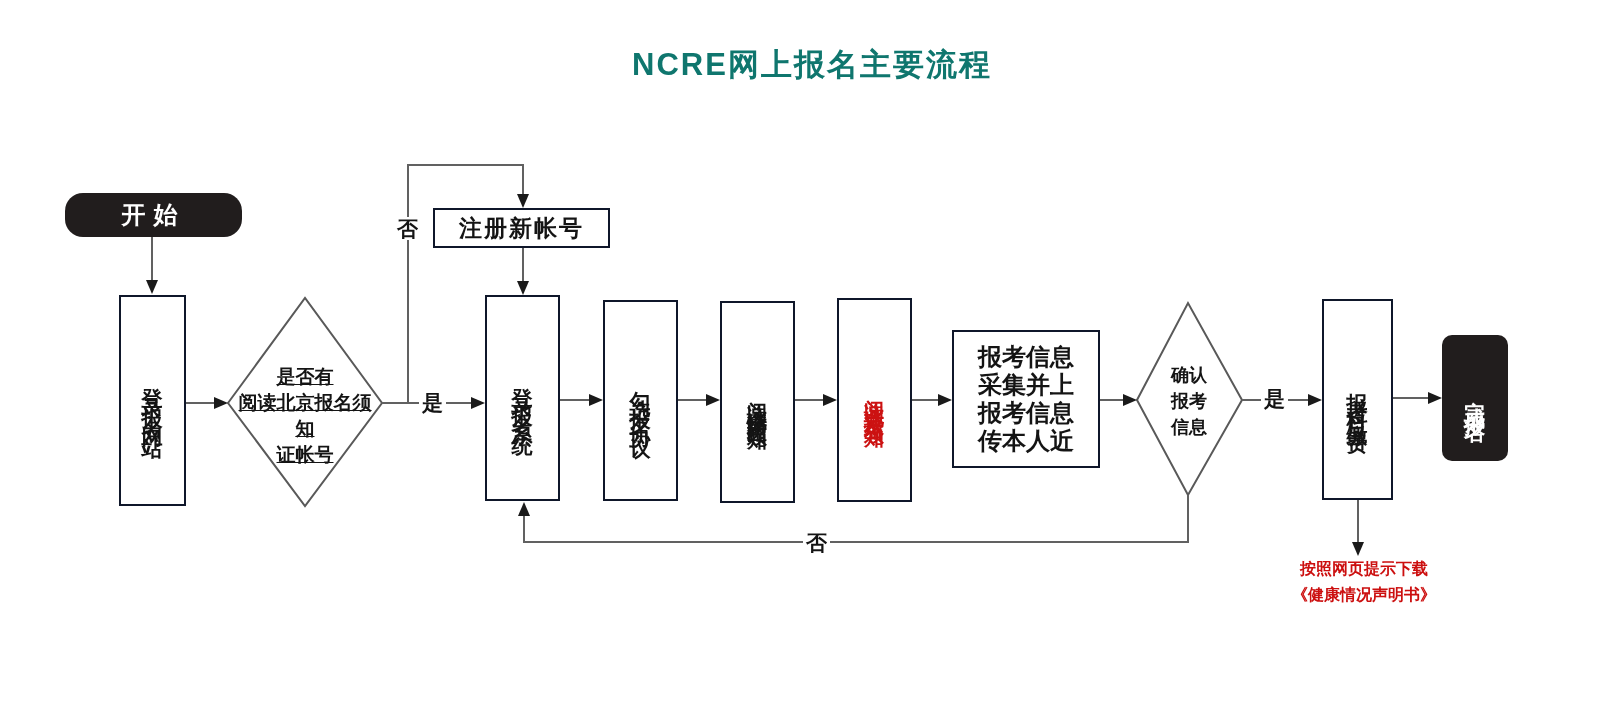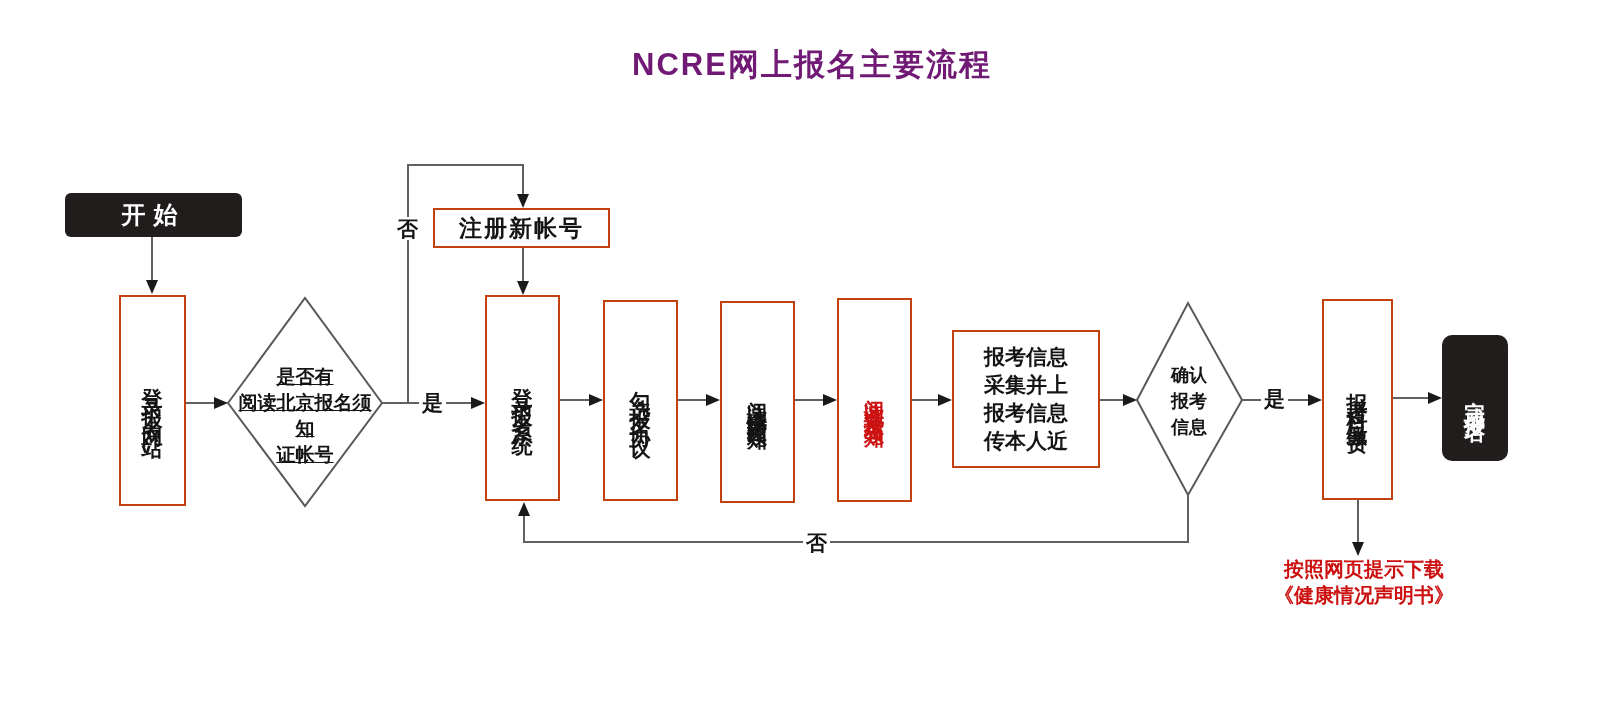--- a/index.html
+++ b/index.html
@@ -1,31 +1,31 @@
 <!DOCTYPE html>
 <html><head>
 <meta charset="utf-8">
 <style>
   html,body{margin:0;padding:0;background:#ffffff;}
   body{font-family:"Liberation Sans","DejaVu Sans",sans-serif;}
   #stage{position:relative;width:1600px;height:711px;background:#ffffff;overflow:hidden;}
   #connector-svg{position:absolute;left:0;top:0;z-index:1;}
   .flow-title{position:absolute;left:612px;top:44px;width:400px;text-align:center;
-    font-size:31px;font-weight:bold;color:#701a75;letter-spacing:2px;z-index:2;}
-  .pbox{position:absolute;background:#ffffff;border:2px solid #c2410c;z-index:2;
+    font-size:31px;font-weight:bold;color:#0f766e;letter-spacing:2px;z-index:2;}
+  .pbox{position:absolute;background:#ffffff;border:2px solid #0f172a;z-index:2;
     display:flex;align-items:center;justify-content:center;box-sizing:border-box;
     color:#141414;font-weight:bold;}
   .vtext{writing-mode:vertical-rl;text-orientation:upright;line-height:1;}
-  .terminal{position:absolute;background:#211d1d;border-radius:6px;z-index:2;
+  .terminal{position:absolute;background:#211d1d;border-radius:18px;z-index:2;
     display:flex;align-items:center;justify-content:center;color:#ffffff;font-weight:bold;}
   .dtext{position:absolute;z-index:2;text-align:center;font-weight:bold;color:#141414;}
   .edge-label{position:absolute;z-index:3;background:#ffffff;color:#141414;
     font-size:21px;font-weight:bold;padding:1px 3px;line-height:1;}
   .note{position:absolute;z-index:2;text-align:center;color:#cc0f0f;
-    font-size:20px;font-weight:bold;line-height:26px;}
+    font-size:16px;font-weight:bold;line-height:26px;}
   .red-text{color:#cc1212;}
 </style>
 </head>
 <body>
 
 <div id="stage">
 
   <svg id="connector-svg" width="1600" height="711" viewBox="0 0 1600 711">
 
     <g fill="#ffffff" stroke="#595959" stroke-width="2">
@@ -91,21 +91,21 @@
   </div>
 
   <div class="pbox" style="left:720px;top:301px;width:75px;height:202px;font-size:20px;">
     <span class="vtext" style="letter-spacing:4px;">阅读疫情防控须知</span>
   </div>
 
   <div class="pbox" style="left:837px;top:298px;width:75px;height:204px;font-size:20px;">
     <span class="vtext red-text" style="letter-spacing:4px;">阅读北京报名须知</span>
   </div>
 
-  <div class="pbox" style="left:952px;top:330px;width:148px;height:138px;font-size:21px;line-height:28px;">
+  <div class="pbox" style="left:952px;top:330px;width:148px;height:138px;font-size:24px;line-height:28px;">
     <div style="text-align:left;">
       <div>报考信息</div>
       <div>采集并上</div>
       <div>报考信息</div>
       <div>传本人近</div>
     </div>
   </div>
 
   <div class="pbox" style="left:1322px;top:299px;width:71px;height:201px;font-size:21px;">
     <span class="vtext" style="letter-spacing:8px;">报考科目缴费</span>

